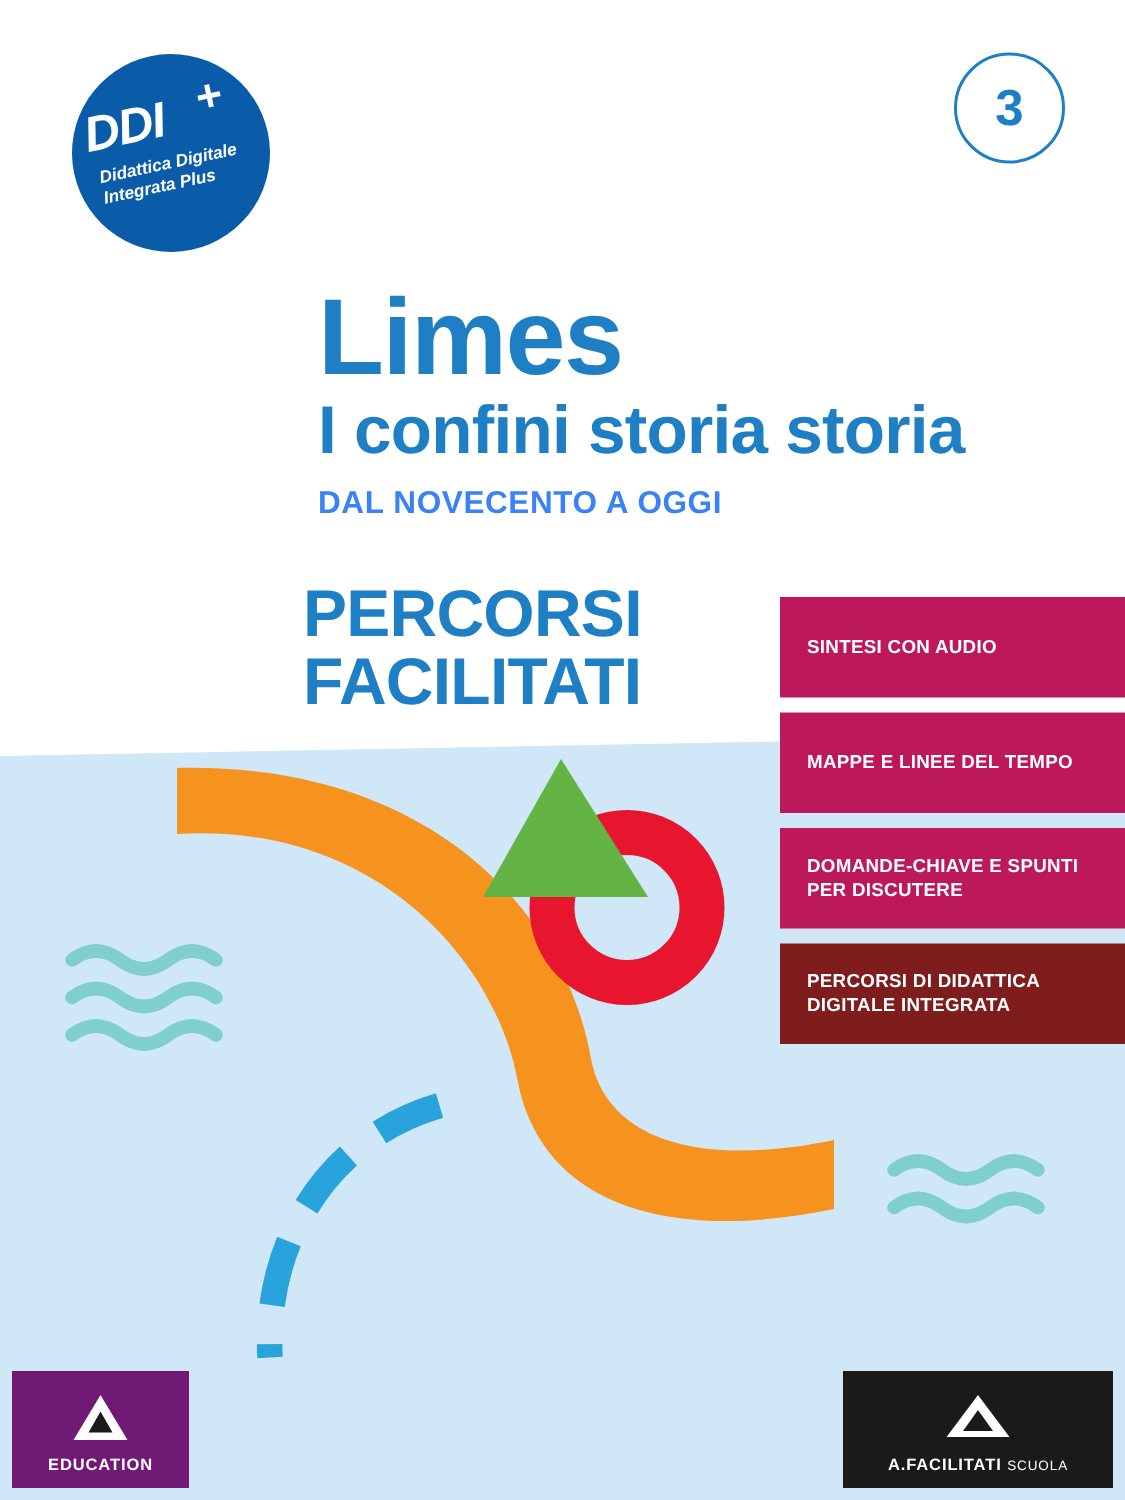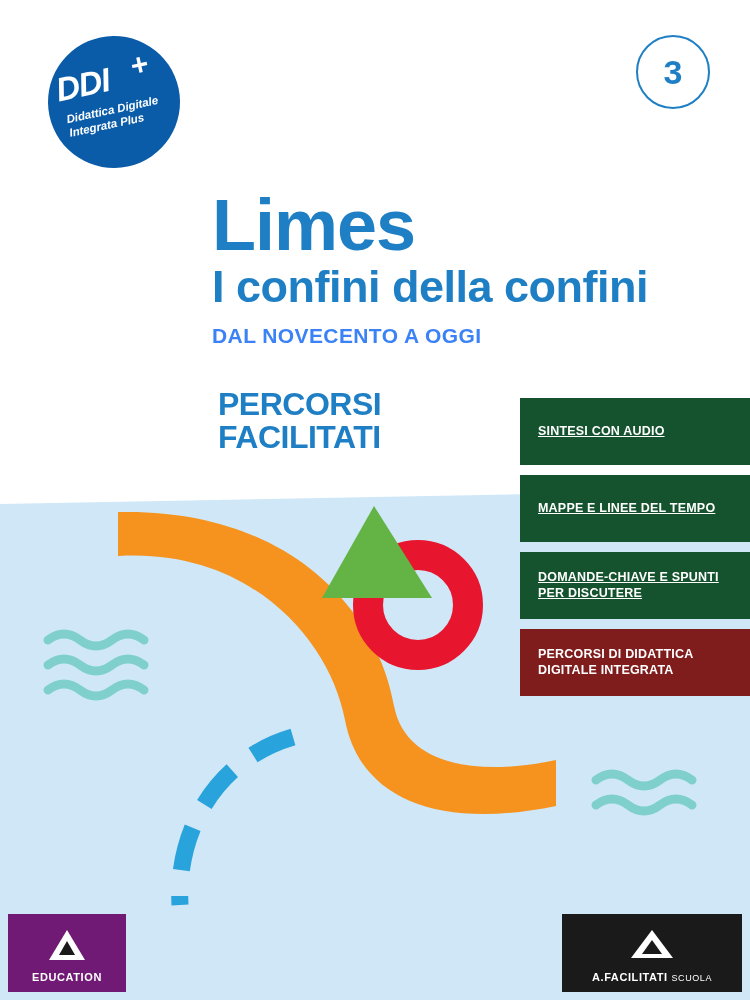--- a/index.html
+++ b/index.html
@@ -114,23 +114,23 @@
   }
   .title-period {
     font-size: 21px;
     font-weight: bold;
     color: #3b82f6;
     margin-top: 14px;
     letter-spacing: 0.4px;
   }
   .title-series {
     position: absolute;
-    left: 218px;
+    left: 202px;
     top: 388px;
-    font-size: 32px;
+    font-size: 44px;
     font-weight: bold;
     color: #1f7fc4;
     line-height: 1.02;
     letter-spacing: -0.5px;
     z-index: 5;
   }
 
   
   .features {
     position: absolute;
@@ -144,21 +144,21 @@
     padding: 14px 16px 15px 18px;
     color: #ffffff;
     font-size: 12.5px;
     font-weight: bold;
     line-height: 1.3;
     letter-spacing: 0.2px;
     min-height: 38px;
     display: flex;
     align-items: center;
   }
-  .feature.green { background: #14532d; text-decoration: underline; }
+  .feature.green { background: #be185d; }
   .feature.blue  { background: #7f1d1d; }
 
   
   .shape-layer {
     position: absolute;
     left: 0;
     top: 0;
     width: 750px;
     height: 1000px;
     z-index: 3;
@@ -243,21 +243,21 @@
   <div class="ddi-badge">
     <div class="ddi-top">DDI</div>
     <div class="ddi-plus">+</div>
     <div class="ddi-sub">Didattica Digitale Integrata Plus</div>
   </div>
 
   <div class="volume-circle">3</div>
 
   <div class="titles">
     <div class="title-main">Limes</div>
-    <div class="title-sub">I confini della confini</div>
+    <div class="title-sub">I confini storia storia</div>
     <div class="title-period">DAL NOVECENTO A OGGI</div>
   </div>
 
   <div class="title-series">
     <div>PERCORSI</div>
     <div>FACILITATI</div>
   </div>
 
   <div class="features">
     <div class="feature green">SINTESI CON AUDIO</div>

